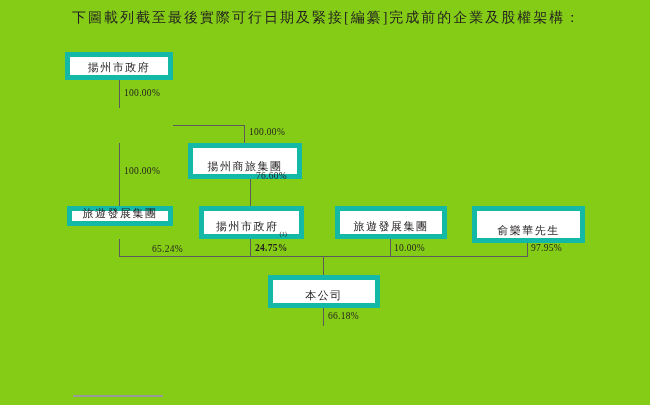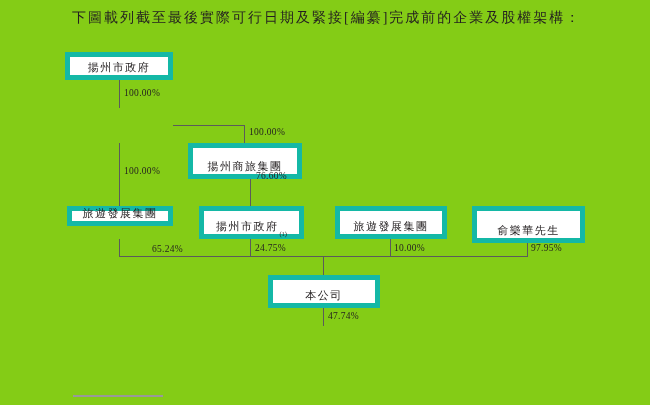--- a/index.html
+++ b/index.html
@@ -91,20 +91,20 @@
   <div class="node" style="left:268px;top:275px;width:112px;height:33px;">
     <span>本公司</span>
   </div>
 
 
   <div class="pct" style="left:124px;top:88px;">100.00%</div>
   <div class="pct" style="left:249px;top:127px;">100.00%</div>
   <div class="pct" style="left:124px;top:166px;">100.00%</div>
   <div class="pct" style="left:256px;top:171px;">76.60%</div>
   <div class="pct" style="left:124px;top:244px;margin-left:28px;">65.24%</div>
-  <div class="pct" style="left:255px;top:243px;">24.75%</div>
+  <div class="pct" style="left:255px;top:243px;font-weight:bold;">24.75%</div>
   <div class="pct" style="left:394px;top:243px;">10.00%</div>
   <div class="pct" style="left:531px;top:243px;">97.95%</div>
-  <div class="pct" style="left:328px;top:311px;">47.74%</div>
+  <div class="pct" style="left:328px;top:311px;">66.18%</div>
 
   <div class="footnote-rule"></div>
 
 </div>
 
 </body></html>

